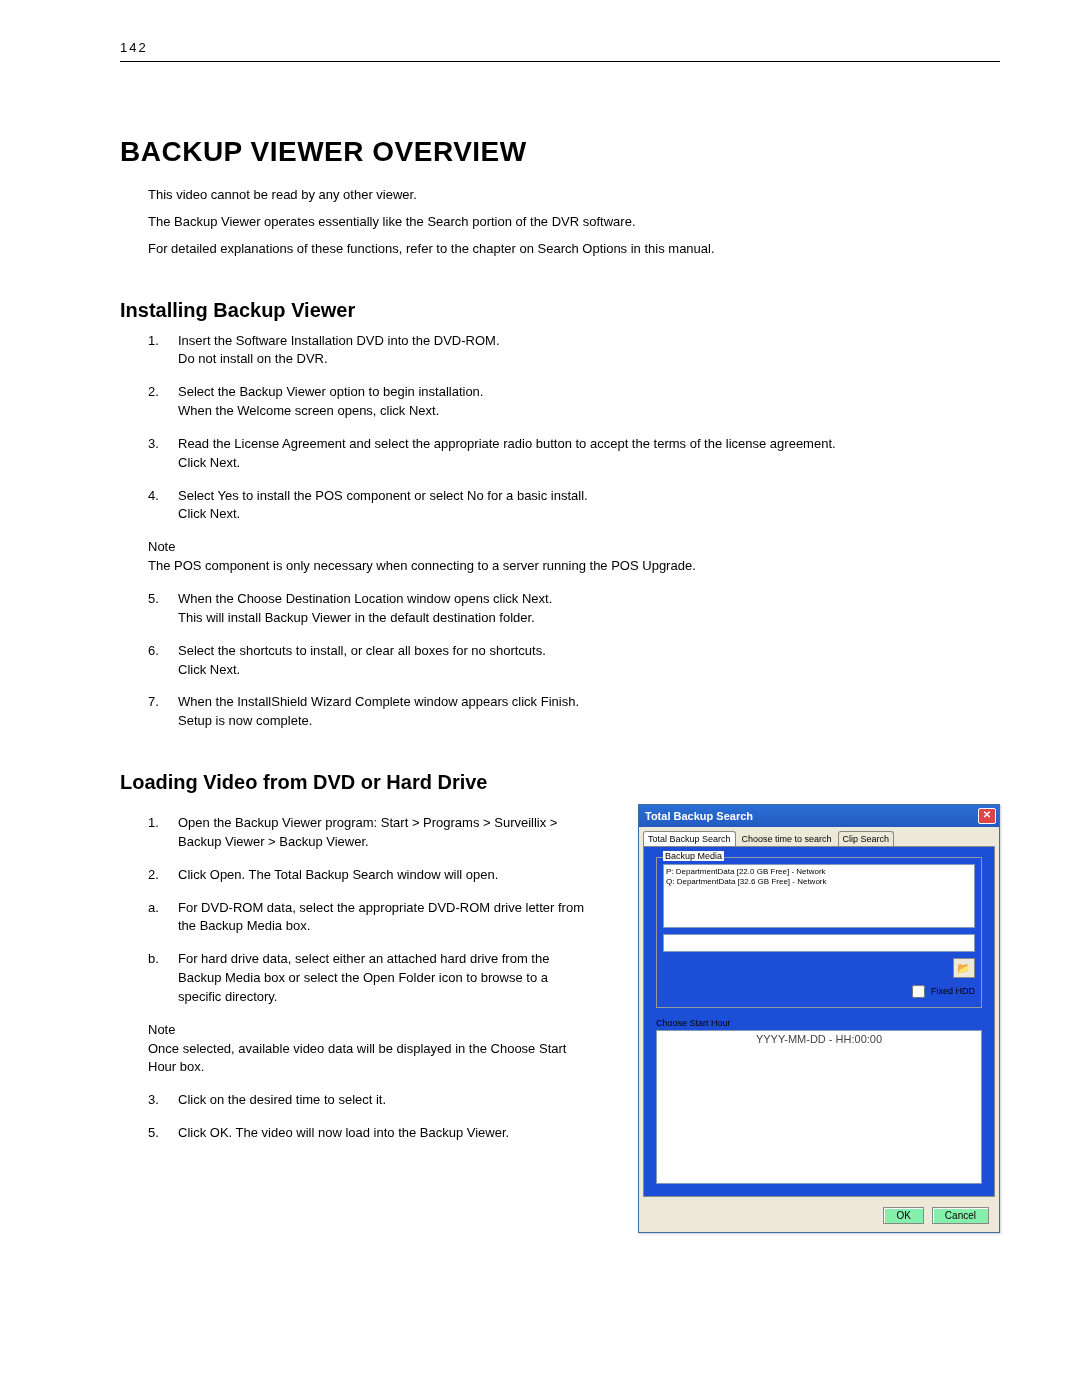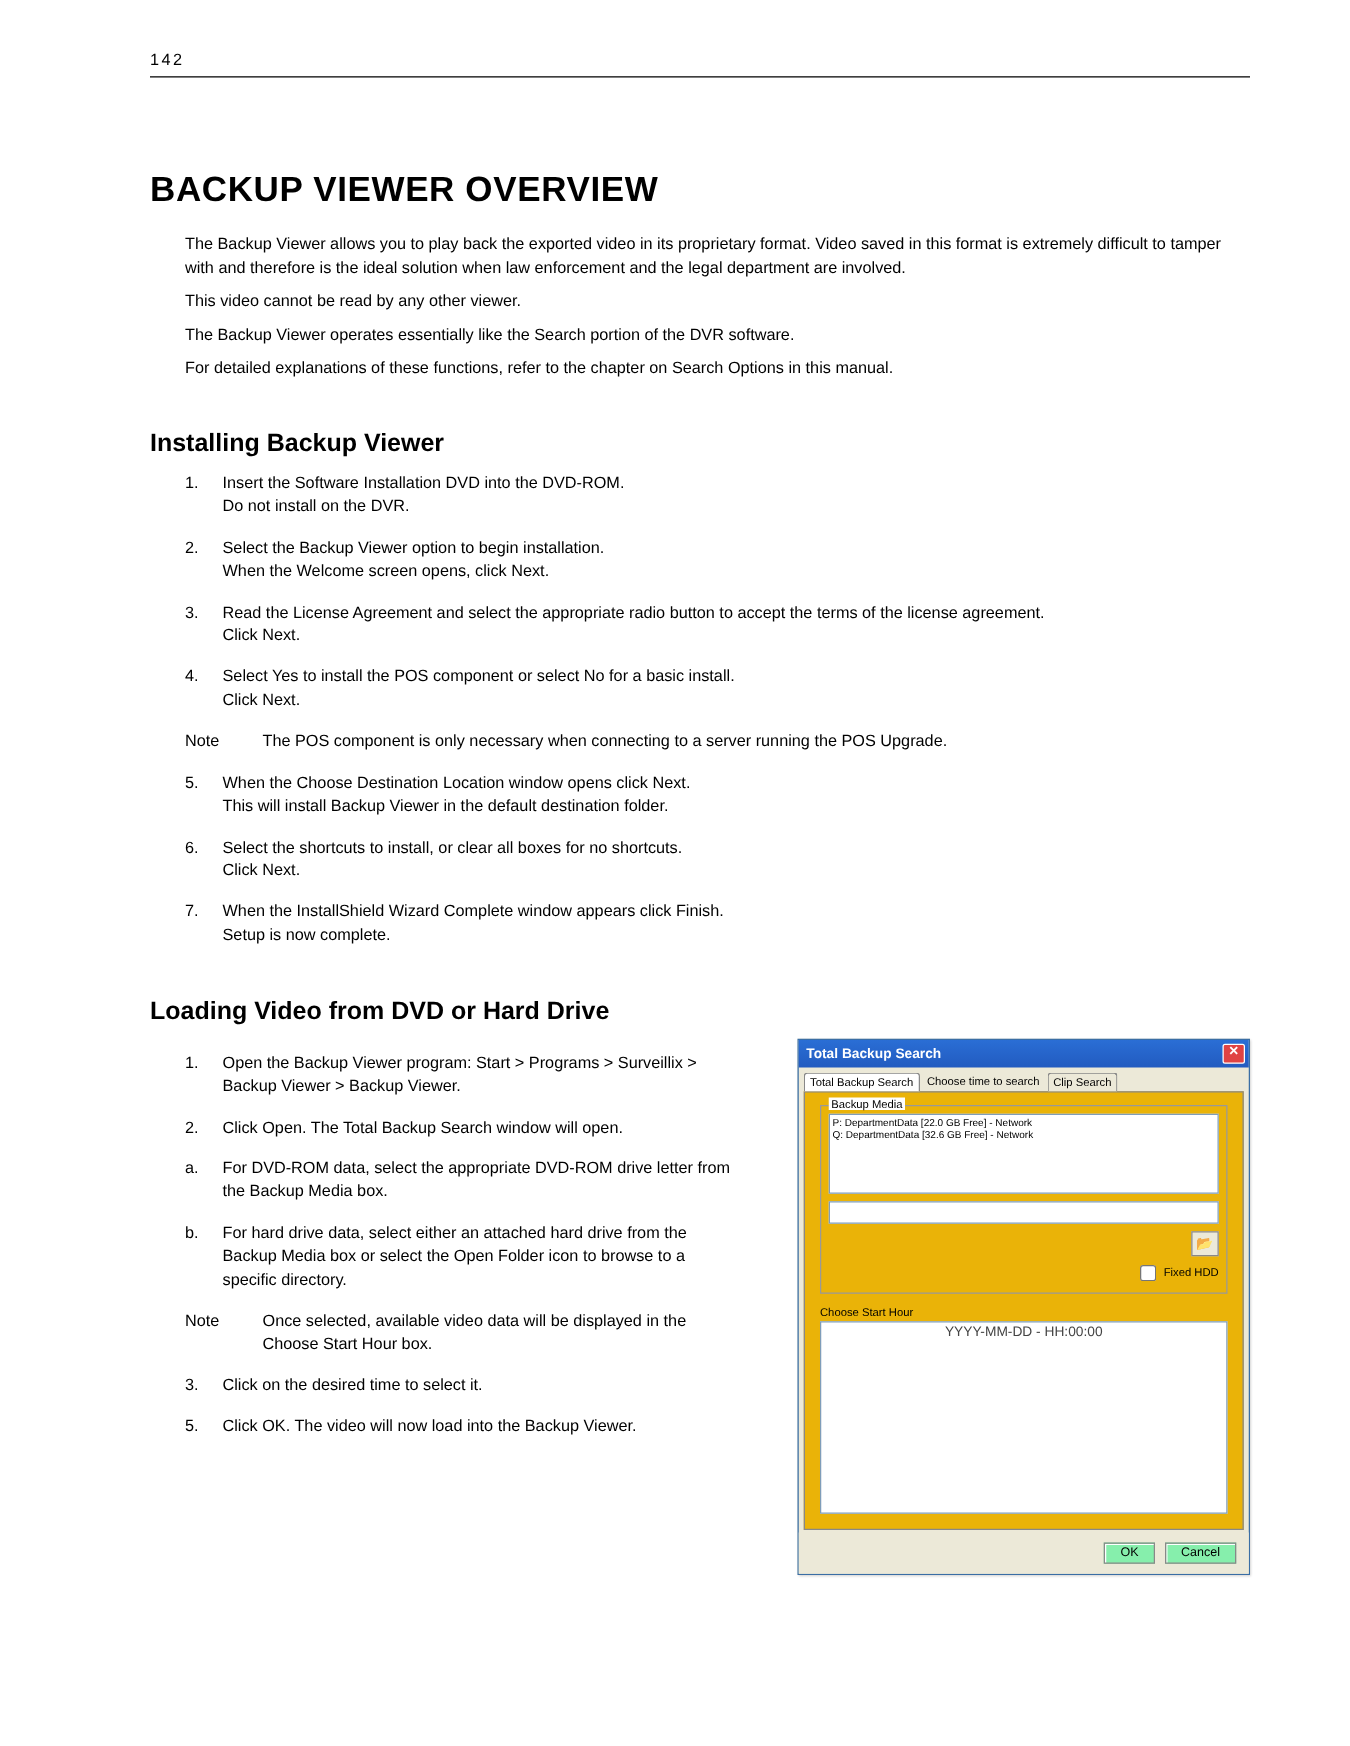--- a/index.html
+++ b/index.html
@@ -53,20 +53,21 @@
     width: 30px;
     flex-shrink: 0;
   }
   ol.steps > li > .body {
     flex: 1;
   }
   .note-row {
     display: flex;
     margin: 14px 0 14px 28px;
     line-height: 1.45;
+    flex-direction: column;
   }
   .note-row .label {
     width: 62px;
     flex-shrink: 0;
   }
   .two-col {
     display: flex;
     gap: 20px;
   }
   .two-col .left {
@@ -119,21 +120,21 @@
     padding: 2px 4px;
     border-radius: 3px 3px 0 0;
   }
   .tab.inactive {
     background: #ece9d8;
   }
   .tab-label-inline {
     padding: 0 2px;
   }
   .dlg-body {
-    background: #eab308;
+    background: #1d4ed8;
     border: 1px solid #888;
     margin: 0 4px 2px 4px;
     padding: 10px 12px 12px 12px;
   }
   .groupbox {
     border: 1px solid #999;
     padding: 6px;
     margin-bottom: 10px;
     position: relative;
   }
@@ -215,21 +216,20 @@
 </head>
 <body>
 
 <div class="page">
   <div class="header-line">
     <div class="page-number">142</div>
   </div>
 
   <h1>BACKUP VIEWER OVERVIEW</h1>
   <div class="intro">
-    <p>The Backup Viewer allows you to play back the exported video in its proprietary format. Video saved in this format is extremely difficult to tamper with and therefore is the ideal solution when law enforcement and the legal department are involved.</p>
     <p>This video cannot be read by any other viewer.</p>
     <p>The Backup Viewer operates essentially like the Search portion of the DVR software.</p>
     <p>For detailed explanations of these functions, refer to the chapter on Search Options in this manual.</p>
   </div>
 
   <h2>Installing Backup Viewer</h2>
   <ol class="steps">
     <li>
         <span class="num">1.</span>
         <span class="body" style="white-space:pre-line">Insert the Software Installation DVD into the DVD-ROM.

